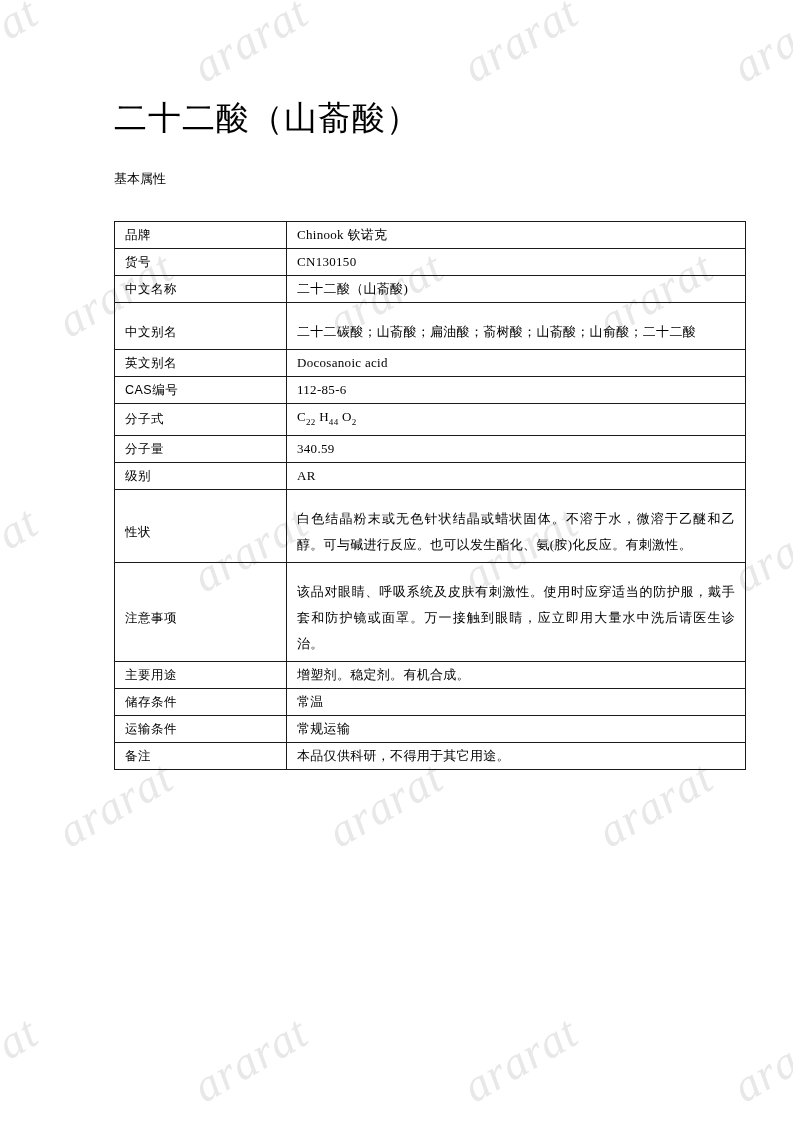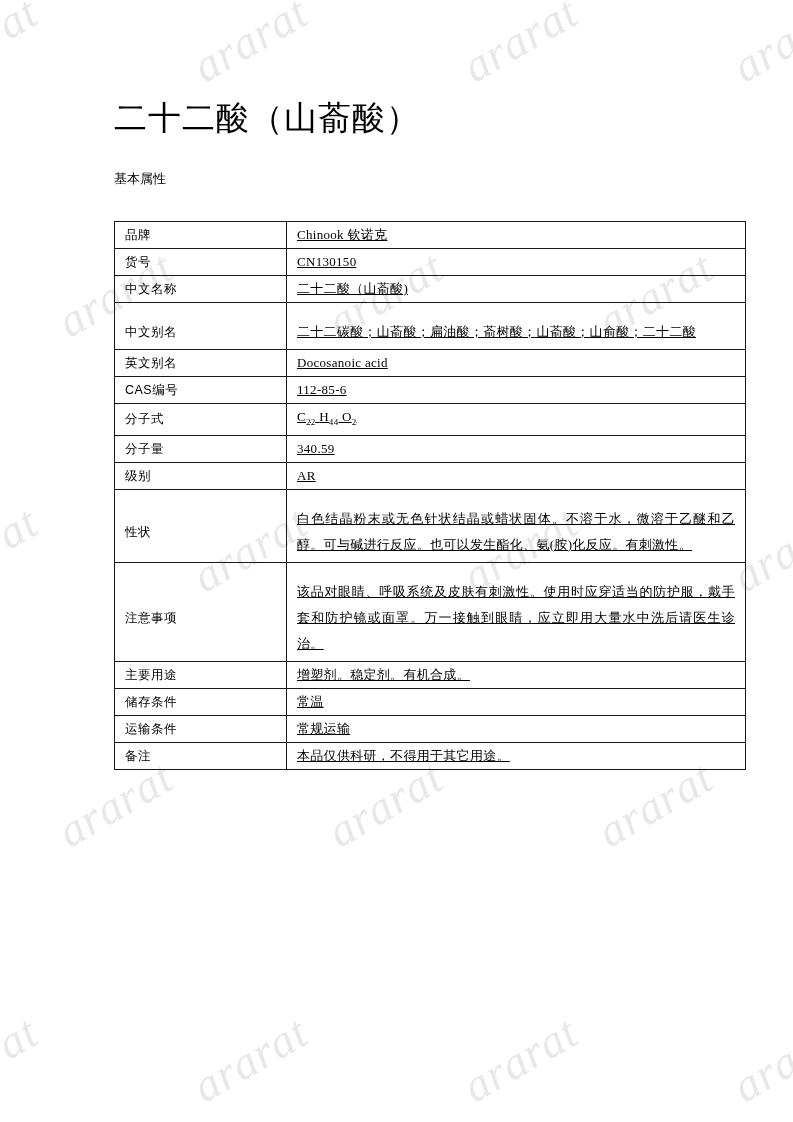--- a/index.html
+++ b/index.html
@@ -88,21 +88,20 @@
   }
   #props-table td.label-cell {
     width: 151px;
     font-size: 12.5px;
     letter-spacing: 0.5px;
   }
   #props-table td.value-cell {
     font-family: "Liberation Serif", "DejaVu Serif", serif;
     font-size: 13px;
     letter-spacing: 0.3px;
-    text-decoration: underline;
   }
   #props-table tr.tall td {
     line-height: 26px;
     padding-top: 16px;
     padding-bottom: 4px;
   }
   #props-table td.value-cell.multiline {
     line-height: 26px;
     text-align: justify;
   }

